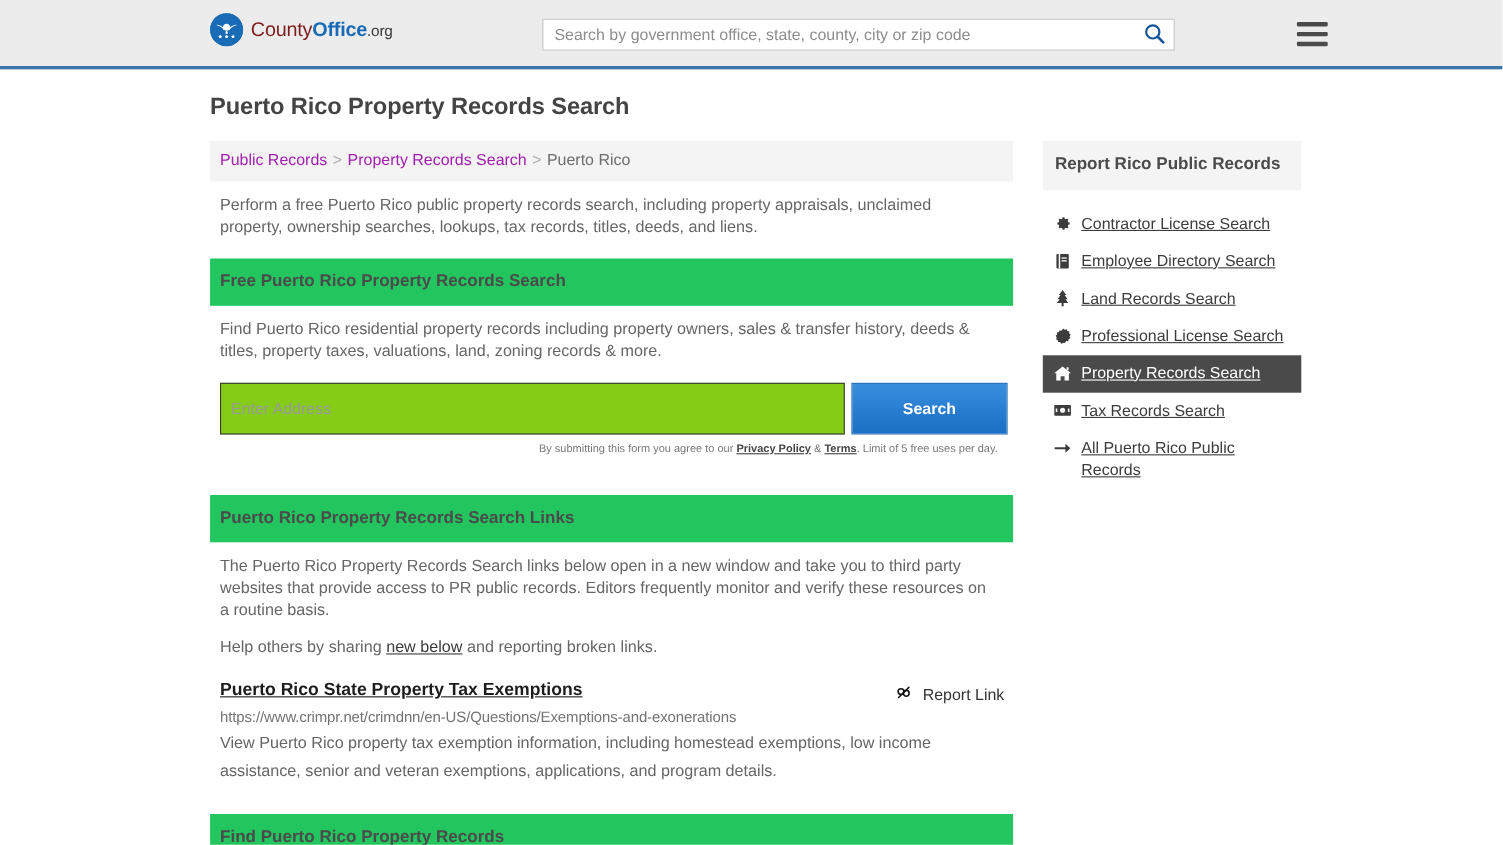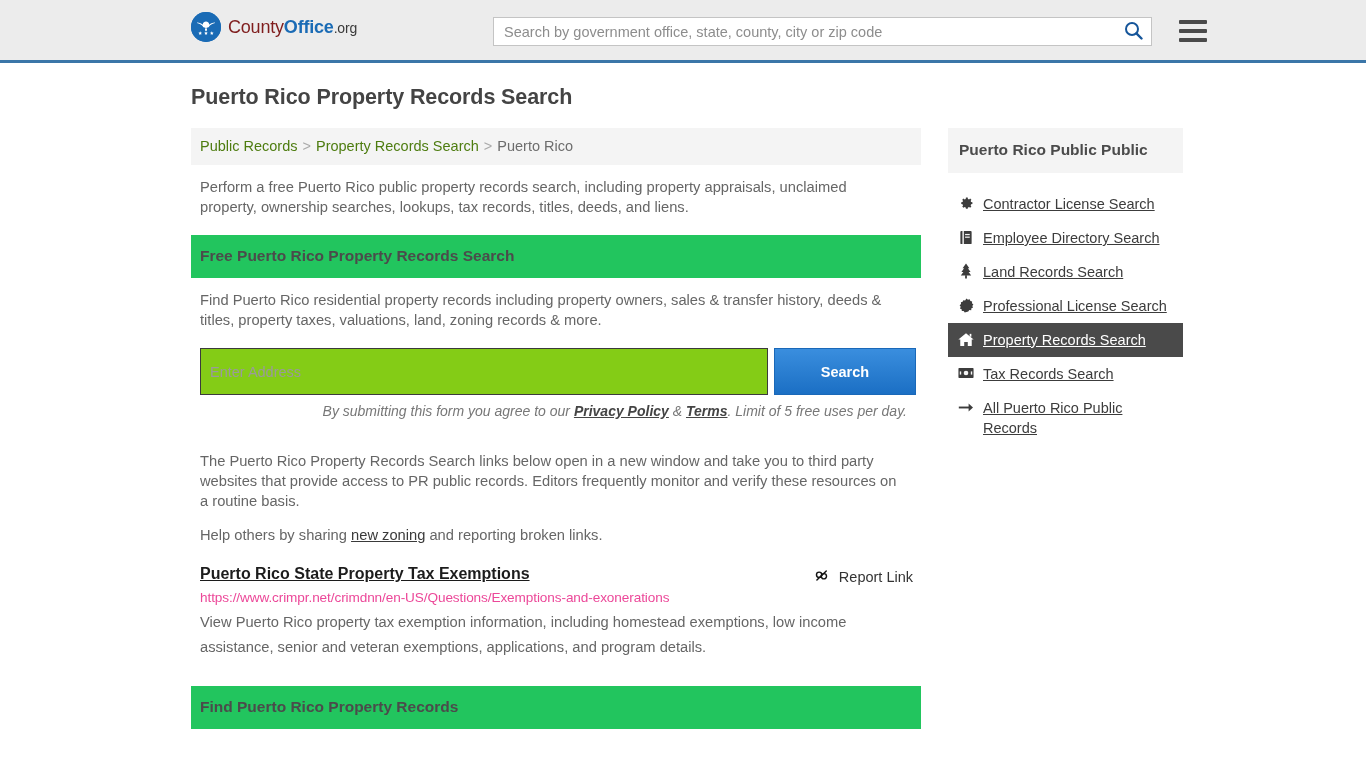--- a/index.html
+++ b/index.html
@@ -50,21 +50,21 @@
     font-weight: 400;
     white-space: nowrap;
   }
   .brand-text .b-office { color: #1a6bb5; font-weight: 700; }
   .brand-text .b-county { color: #7f1d1d; font-weight: 400; }
   .brand-text .b-org { color: #3a3a3a; font-size: 14px; }
 
   .searchbar {
     position: absolute;
     left: 310px; top: 17px;
-    width: 659px; height: 29px;
+    width: 575px; height: 29px;
     background: #fff;
     border: 1px solid #c4c4c4;
     display: flex;
     align-items: center;
   }
   .searchbar input {
     flex: 1 1 auto;
     border: 0;
     outline: none;
     height: 27px;
@@ -114,21 +114,21 @@
   .side-col { width: 235px; margin-left: 27px; }
 
   
   .band {
     background: #f4f4f4;
     padding: 10px 9px 11px 9px;
     font-size: 14.5px;
     color: #565656;
   }
   .band.breadcrumb { color: #6d6d6d; }
-  .band.breadcrumb a { color: #4d7c0f; text-decoration: none; margin-top: 26px; }
+  .band.breadcrumb a { color: #a21caf; text-decoration: none; margin-top: 26px; }
   .band.breadcrumb .sep { color: #aaaaaa; margin: 0 5px; }
   .band-title {
     background: #22c55e;
     padding: 12px 9px 13px 9px;
     font-size: 15.5px;
     font-weight: 700;
     color: #4b4b4b;
   }
 
   .para {
@@ -163,27 +163,26 @@
     margin-left: 6px;
     border: 1px solid #1a68b8;
     background: linear-gradient(#3a8ede, #1b6fc4);
     color: #ffffff;
     font-family: "Liberation Sans", sans-serif;
     font-size: 14.5px;
     font-weight: 700;
     cursor: pointer;
   }
   .fineprint {
-    margin: 8px 9px 0 0;
+    margin: 8px 9px 16px 0;
     text-align: right;
     width: 716px;
-    font-size: 14px;
+    font-size: 10px;
     color: #777777;
     padding-left: 9px;
-    font-style: italic;
   }
   .fineprint a { color: #444; text-decoration: underline; font-weight: 700; }
 
   
   .link-entry { margin: 20px 0 0 9px; position: relative; width: 716px; }
   .link-title {
     font-size: 16px;
     font-weight: 700;
     color: #1c1c1c;
     text-decoration: underline;
@@ -191,21 +190,21 @@
   }
   .report-link {
     position: absolute;
     right: 3px; top: 2px;
     display: flex; align-items: center; gap: 9px;
     font-size: 14.5px;
     color: #333333;
     cursor: pointer;
   }
   .link-url {
-    color: #ec4899;
+    color: #737373;
     font-size: 13.6px;
     margin-top: 7px;
     letter-spacing: -0.1px;
   }
   .link-desc {
     color: #666666;
     font-size: 14.7px;
     line-height: 25px;
     margin-top: 5px;
     max-width: 710px;
@@ -310,24 +309,25 @@
 
       <div class="form-row">
         <input class="addr-input" type="text" placeholder="Enter Address" style="">
         <button class="btn-search">Search</button>
       </div>
 
       <div class="fineprint"><span>By submitting this form you agree to our </span><a href="#">Privacy Policy</a><span> &amp; </span><a href="#">Terms</a><span>. Limit of 5 free uses per day.</span></div>
 
       <div style="height:20px"></div>
 
+      <div class="band-title">Puerto Rico Property Records Search Links</div>
 
       <p class="para tight">The Puerto Rico Property Records Search links below open in a new window and take you to third party websites that provide access to PR public records. Editors frequently monitor and verify these resources on a routine basis.</p>
 
-      <p class="para tight" style="margin-top:14px;"><span>Help others by sharing </span><a href="#">new zoning</a><span> and reporting broken links.</span></p>
+      <p class="para tight" style="margin-top:14px;"><span>Help others by sharing </span><a href="#">new below</a><span> and reporting broken links.</span></p>
 
       <div class="link-entry">
         <a class="link-title" href="#">Puerto Rico State Property Tax Exemptions</a>
         <div class="report-link">
           <span>
             <svg width="17" height="17" viewBox="0 0 20 20" aria-hidden="true">
               <path d="M3 3 L17 17 M17 3 L3 17" stroke="#1a1a1a" stroke-width="1.6" stroke-linecap="round" opacity="0"></path>
               <path d="M7.2 6.0 a3.1 3.1 0 1 0 0 6.2 a3.1 3.1 0 1 0 0 -6.2 Z" fill="none" stroke="#141414" stroke-width="1.7"></path>
               <path d="M12.8 7.8 a3.1 3.1 0 1 0 0 6.2 a3.1 3.1 0 1 0 0 -6.2 Z" fill="none" stroke="#141414" stroke-width="1.7"></path>
               <line x1="4.6" y1="15.4" x2="15.6" y2="4.6" stroke="#141414" stroke-width="1.7" stroke-linecap="round"></line>
@@ -340,21 +340,21 @@
       </div>
 
       <div style="height:26px"></div>
 
       <div class="band-title">Find Puerto Rico Property Records</div>
 
     </div>
 
     <div class="side-col">
 
-      <div class="side-head">Puerto Rico Public Public</div>
+      <div class="side-head">Report Rico Public Records</div>
 
       <div class="side-list">
 
         <a class="side-item" href="#">
           <span class="side-ico">
             <svg width="15" height="15" viewBox="0 0 16 16" aria-hidden="true">
               <path fill="currentColor" d="M8 5.2a2.8 2.8 0 1 0 0 5.6 2.8 2.8 0 0 0 0-5.6zm0 4.2a1.4 1.4 0 1 1 0-2.8 1.4 1.4 0 0 1 0 2.8z"></path>
               <path fill="currentColor" d="M14.3 6.7l-1.4-.24a5 5 0 0 0-.5-1.2l.83-1.15-1.34-1.34-1.15.83a5 5 0 0 0-1.2-.5L9.3 1.7H7.4l-.24 1.4a5 5 0 0 0-1.2.5L4.81 2.77 3.47 4.11l.83 1.15a5 5 0 0 0-.5 1.2l-1.4.24v1.9l1.4.24a5 5 0 0 0 .5 1.2l-.83 1.15 1.34 1.34 1.15-.83a5 5 0 0 0 1.2.5l.24 1.4h1.9l.24-1.4a5 5 0 0 0 1.2-.5l1.15.83 1.34-1.34-.83-1.15a5 5 0 0 0 .5-1.2l1.4-.24z"></path>
             </svg>
           </span>

